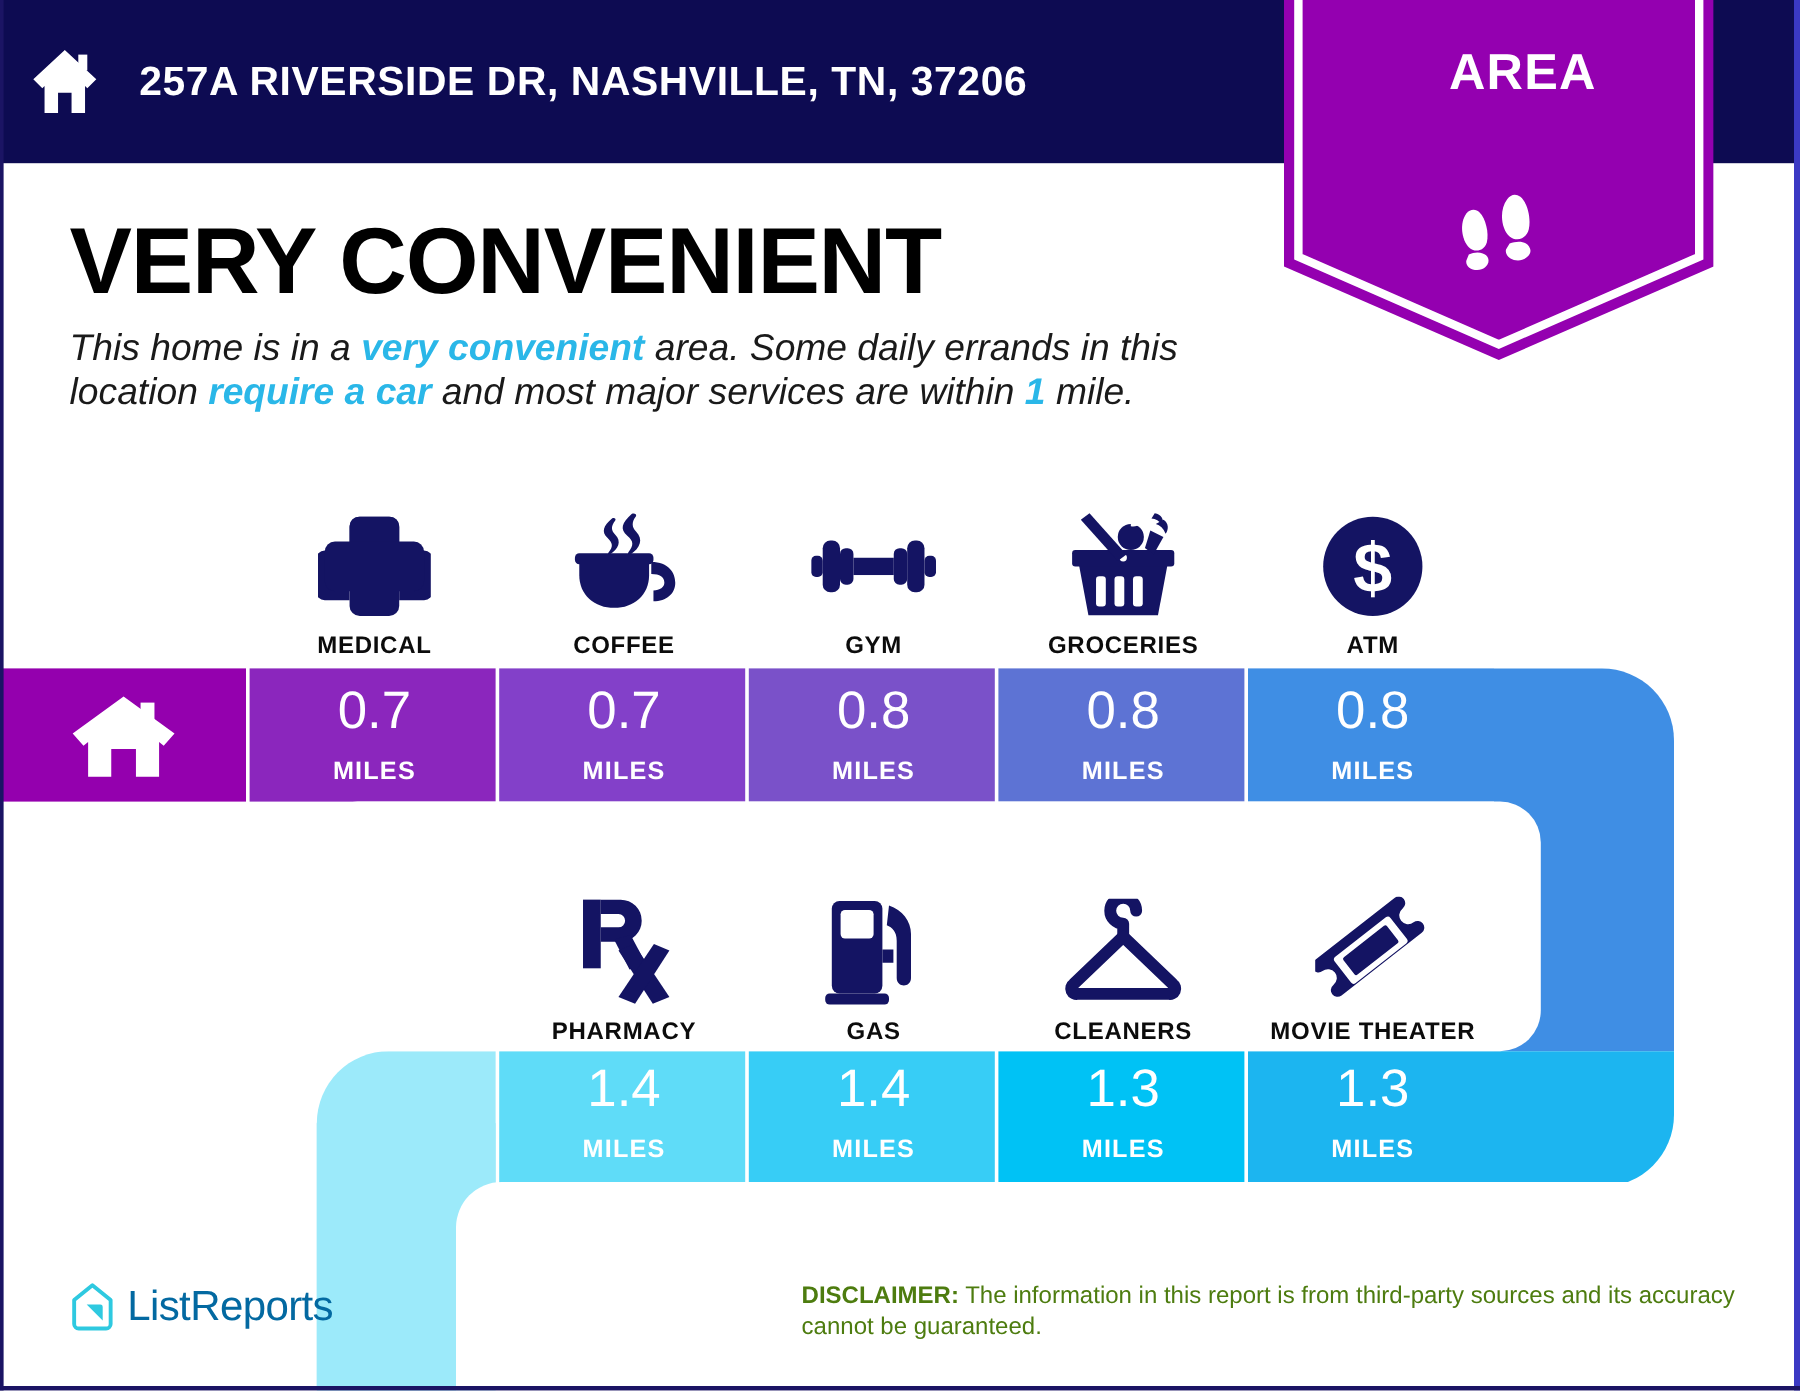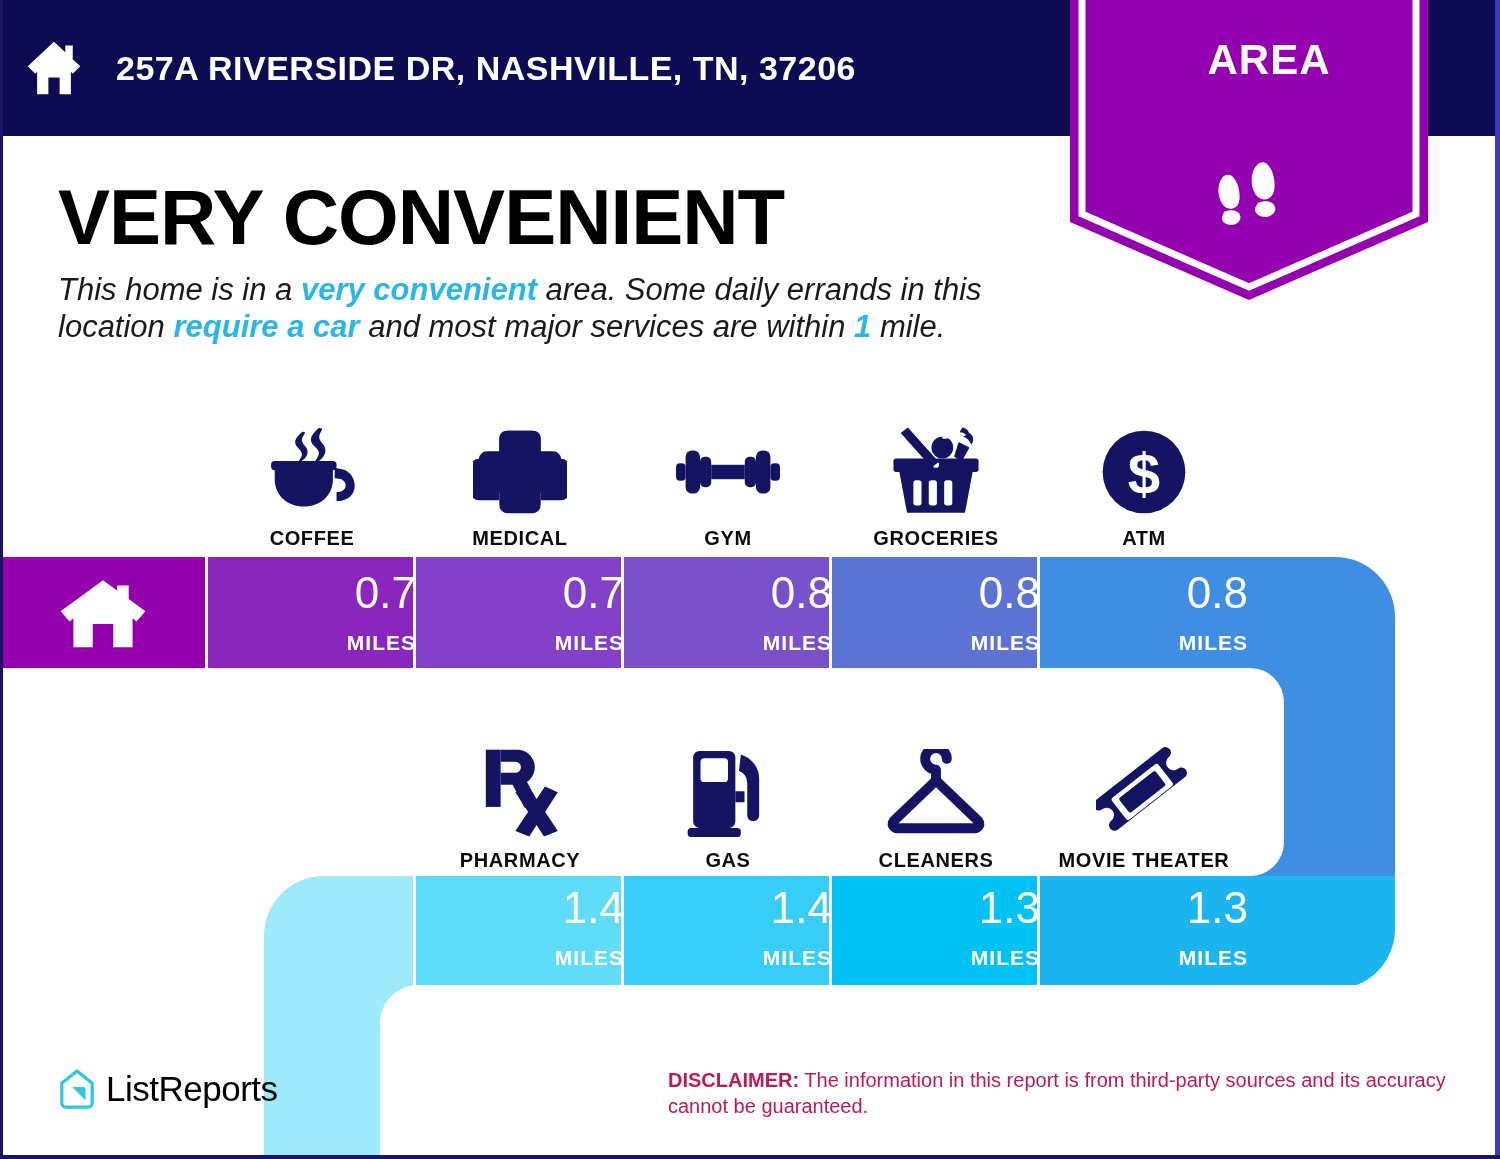--- a/index.html
+++ b/index.html
@@ -99,44 +99,44 @@
     border-top-left-radius:38px;
   }
 
   
   .dist-row { position:absolute; display:flex; }
   #dist-row-1 { left:208px; top:557px; width:1040px; height:111px; }
   #dist-row-2 { left:416px; top:876px; width:832px; height:104px; }
   .dist-cell {
     width:208px; height:100%;
     display:flex; flex-direction:column;
-    align-items:flex-end; justify-content:center;
+    align-items:center; justify-content:center;
     color:#ffffff;
   }
   .dist-val { font-size:44px; font-weight:400; line-height:1; }
   .dist-unit { font-size:21px; font-weight:bold; letter-spacing:1px; margin-top:16px; }
 
   
   #home-icon-ribbon {
     position:absolute; left:58px; top:575px;
     width:90px; height:75px;
   }
 
   
   #logo {
     position:absolute; left:58px; top:1068px;
     display:flex; align-items:center;
   }
   #logo-mark { width:38px; height:42px; flex:0 0 auto; }
   #logo-text {
-    margin-left:10px; font-size:35px; color:#000000; letter-spacing:-0.5px;
+    margin-left:10px; font-size:35px; color:#0369a1; letter-spacing:-0.5px;
   }
   #disclaimer {
     position:absolute; left:668px; top:1068px; width:790px;
-    font-size:20px; color:#be185d; line-height:1.28;
+    font-size:20px; color:#4d7c0f; line-height:1.28;
   }
   #disclaimer b { font-weight:bold; }
 </style>
 </head>
 <body>
 
 <div id="page">
 
   <div id="header">
     <div id="header-inner">
@@ -206,43 +206,43 @@
     <svg viewBox="0 0 70 58" width="90" height="75" aria-hidden="true">
       <path fill="#ffffff" d="M35 4 L68 28 L61 36 L58 33.5 L58 56 L43 56 L43 38 L27 38 L27 56 L12 56 L12 33.5 L9 36 L2 28 Z"></path>
       <rect fill="#ffffff" x="46" y="8" width="9" height="12"></rect>
     </svg>
   </span>
 
   <div class="icon-row" id="icon-row-1">
 
     <div class="icon-cell">
       <span class="icon-art">
+        <svg width="94" height="94" viewBox="0 0 100 100" aria-hidden="true">
+          <path fill="#141463" d="M36 6 h28 a8 8 0 0 1 8 8 v22 h22 a8 8 0 0 1 8 8 v28 a8 8 0 0 1 -8 8 h-22 v-22
+                   a8 8 0 0 0 -8 -8 h-28 a8 8 0 0 0 -8 8 v22 h-22 a8 8 0 0 1 -8 -8 v-28 a8 8 0 0 1 8 -8 h22 v-22 a8 8 0 0 1 8 -8 Z"></path>
+          <rect x="28" y="6" width="44" height="88" rx="9" fill="#141463"></rect>
+          <rect x="6" y="28" width="88" height="44" rx="9" fill="#141463"></rect>
+        </svg>
+      </span>
+      <span class="icon-label">MEDICAL</span>
+    </div>
+
+    <div class="icon-cell">
+      <span class="icon-art">
         <svg width="100" height="94" viewBox="0 0 110 100" aria-hidden="true">
           <g fill="#141463">
             <path d="M14 44 h64 v14 c0 18 -14 30 -32 30 s-32 -12 -32 -30 Z"></path>
             <rect x="10" y="38" width="72" height="10" rx="4"></rect>
             <path d="M80 46 c16 0 22 10 22 19 c0 10 -8 17 -20 17 v-10 c6 0 10 -3 10 -7 c0 -5 -4 -8 -12 -8 Z"></path>
             <path d="M44 6 c-8 7 -10 12 -4 18 c5 5 5 8 1 13 c-1 1 -1 2 1 2 c8 -5 11 -12 5 -18 c-4 -4 -4 -8 0 -13 c1 -2 -1 -3 -3 -2 Z"></path>
             <path d="M62 2 c-9 8 -11 14 -4 20 c6 5 6 9 1 15 c-1 2 0 3 2 2 c9 -6 12 -14 5 -21 c-4 -4 -4 -9 0 -14 c1 -2 -2 -3 -4 -2 Z"></path>
           </g>
         </svg>
       </span>
       <span class="icon-label">COFFEE</span>
-    </div>
-
-    <div class="icon-cell">
-      <span class="icon-art">
-        <svg width="94" height="94" viewBox="0 0 100 100" aria-hidden="true">
-          <path fill="#141463" d="M36 6 h28 a8 8 0 0 1 8 8 v22 h22 a8 8 0 0 1 8 8 v28 a8 8 0 0 1 -8 8 h-22 v-22
-                   a8 8 0 0 0 -8 -8 h-28 a8 8 0 0 0 -8 8 v22 h-22 a8 8 0 0 1 -8 -8 v-28 a8 8 0 0 1 8 -8 h22 v-22 a8 8 0 0 1 8 -8 Z"></path>
-          <rect x="28" y="6" width="44" height="88" rx="9" fill="#141463"></rect>
-          <rect x="6" y="28" width="88" height="44" rx="9" fill="#141463"></rect>
-        </svg>
-      </span>
-      <span class="icon-label">MEDICAL</span>
     </div>
 
     <div class="icon-cell">
       <span class="icon-art">
         <svg width="104" height="80" viewBox="0 0 130 90" aria-hidden="true">
           <g fill="#141463">
             <rect x="0" y="34" width="12" height="22" rx="5"></rect>
             <rect x="12" y="18" width="18" height="54" rx="8"></rect>
             <rect x="30" y="26" width="14" height="38" rx="6"></rect>
             <rect x="44" y="36" width="42" height="18"></rect>

